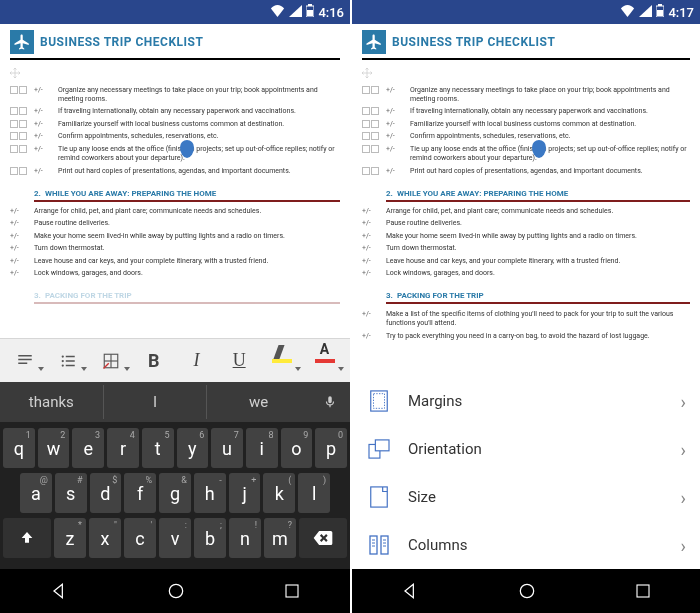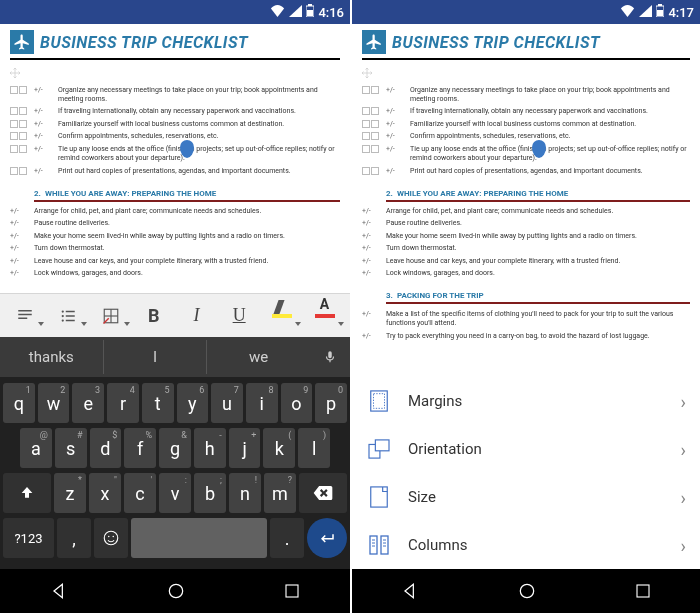--- a/index.html
+++ b/index.html
@@ -9,21 +9,21 @@
   .phone + .phone { border-left: 2px solid #fff; }
 
   
   .statusbar { height: 24px; background: #29468c; color: #fff; display: flex; align-items: center; justify-content: flex-end; padding: 8px 6px; font-size: 13px; font-weight: 500; gap: 4px; }
   .statusbar .ico { display: inline-block; }
 
   
   .doc { flex: 1; background: #fff; overflow: hidden; padding: 6px 10px 0 10px; font-size: 7px; color: #333; }
   .title-row { display: flex; align-items: center; }
   .plane-ico { width: 24px; height: 24px; background: #2a7aa8; margin-right: 6px; display: flex; align-items: center; justify-content: center; }
-  .doc-title { color: #2a7aa8; font-size: 16px; font-weight: bold; letter-spacing: 0.5px; font-style: italic; }
+  .doc-title { color: #2a7aa8; font-size: 12px; font-weight: bold; letter-spacing: 0.5px; }
   .rule { border: 0; border-top: 2px solid #000; margin: 4px 0 8px 0; }
   .move-handle { width: 10px; height: 10px; margin-bottom: 6px; opacity: 0.4; }
   .move-handle svg { display:block; }
   .sec-head { color: #2a7aa8; font-size: 8px; font-weight: bold; padding: 3px 0 2px 0; border-bottom: 2px solid #7f1d1d; margin: 8px 0 4px 24px; white-space: nowrap; }
   .row { display: flex; align-items: flex-start; gap: 6px; padding: 1.5px 0; }
   .cbx { width: 18px; height: 9px; flex-shrink: 0; display: flex; gap: 1px; }
   .cbx span { width: 8px; height: 8px; border: 0.5px solid #bbb; }
   .pm { width: 18px; flex-shrink: 0; color: #666; font-size: 7px; text-align: left; }
   .rtxt { flex: 1; line-height: 1.35; }
   .cursor-drop { position: absolute; width: 14px; height: 18px; background: #3b78c4; border-radius: 50% 50% 50% 50% / 60% 60% 40% 40%; transform: rotate(180deg); left: 180px; }
@@ -266,39 +266,20 @@
               <path fill="#fff" d="M12 3l8 9h-5v7h-6v-7H4z"></path>
             </svg>
           </div>
       <span id="kbr3L" style="display:contents"><div class="key">z<sup>*</sup></div><div class="key">x<sup>"</sup></div><div class="key">c<sup>'</sup></div><div class="key">v<sup>:</sup></div><div class="key">b<sup>;</sup></div><div class="key">n<sup>!</sup></div><div class="key">m<sup>?</sup></div></span>
       <div class="key wide15 dark">
             <svg width="20" height="14" viewBox="0 0 24 18">
               <path fill="#fff" d="M22 0H7L0 9l7 9h15a2 2 0 002-2V2a2 2 0 00-2-2zm-4 12l-2 2-3-3-3 3-2-2 3-3-3-3 2-2 3 3 3-3 2 2-3 3z"></path>
             </svg>
           </div>
     </div>
-    <div class="kb-row">
-      <div class="key wide15 dark" style="font-size:13px">?123</div>
-      <div class="key dark">,</div>
-      <div class="key dark">
-            <svg width="18" height="18" viewBox="0 0 24 24">
-              <circle cx="12" cy="12" r="9" fill="none" stroke="#fff" stroke-width="1.5"></circle>
-              <circle cx="9" cy="10" r="1" fill="#fff"></circle>
-              <circle cx="15" cy="10" r="1" fill="#fff"></circle>
-              <path d="M8 15c1 1.5 2.5 2 4 2s3-.5 4-2" fill="none" stroke="#fff" stroke-width="1.5"></path>
-            </svg>
-          </div>
-      <div class="key space"></div>
-      <div class="key dark">.</div>
-      <div class="key enter">
-            <svg width="18" height="18" viewBox="0 0 24 24">
-              <path fill="#fff" d="M19 7v5H7.83l2.58-2.59L9 8l-5 5 5 5 1.41-1.41L7.83 14H21V7z"></path>
-            </svg>
-          </div>
-    </div>
   </div>
 
   <div class="nav">
     <span>
           <svg width="20" height="20" viewBox="0 0 24 24">
             <path fill="none" stroke="#fff" stroke-width="1.5" d="M16 4l-10 8 10 8z"></path>
           </svg>
         </span>
     <span>
           <svg width="20" height="20" viewBox="0 0 24 24">

